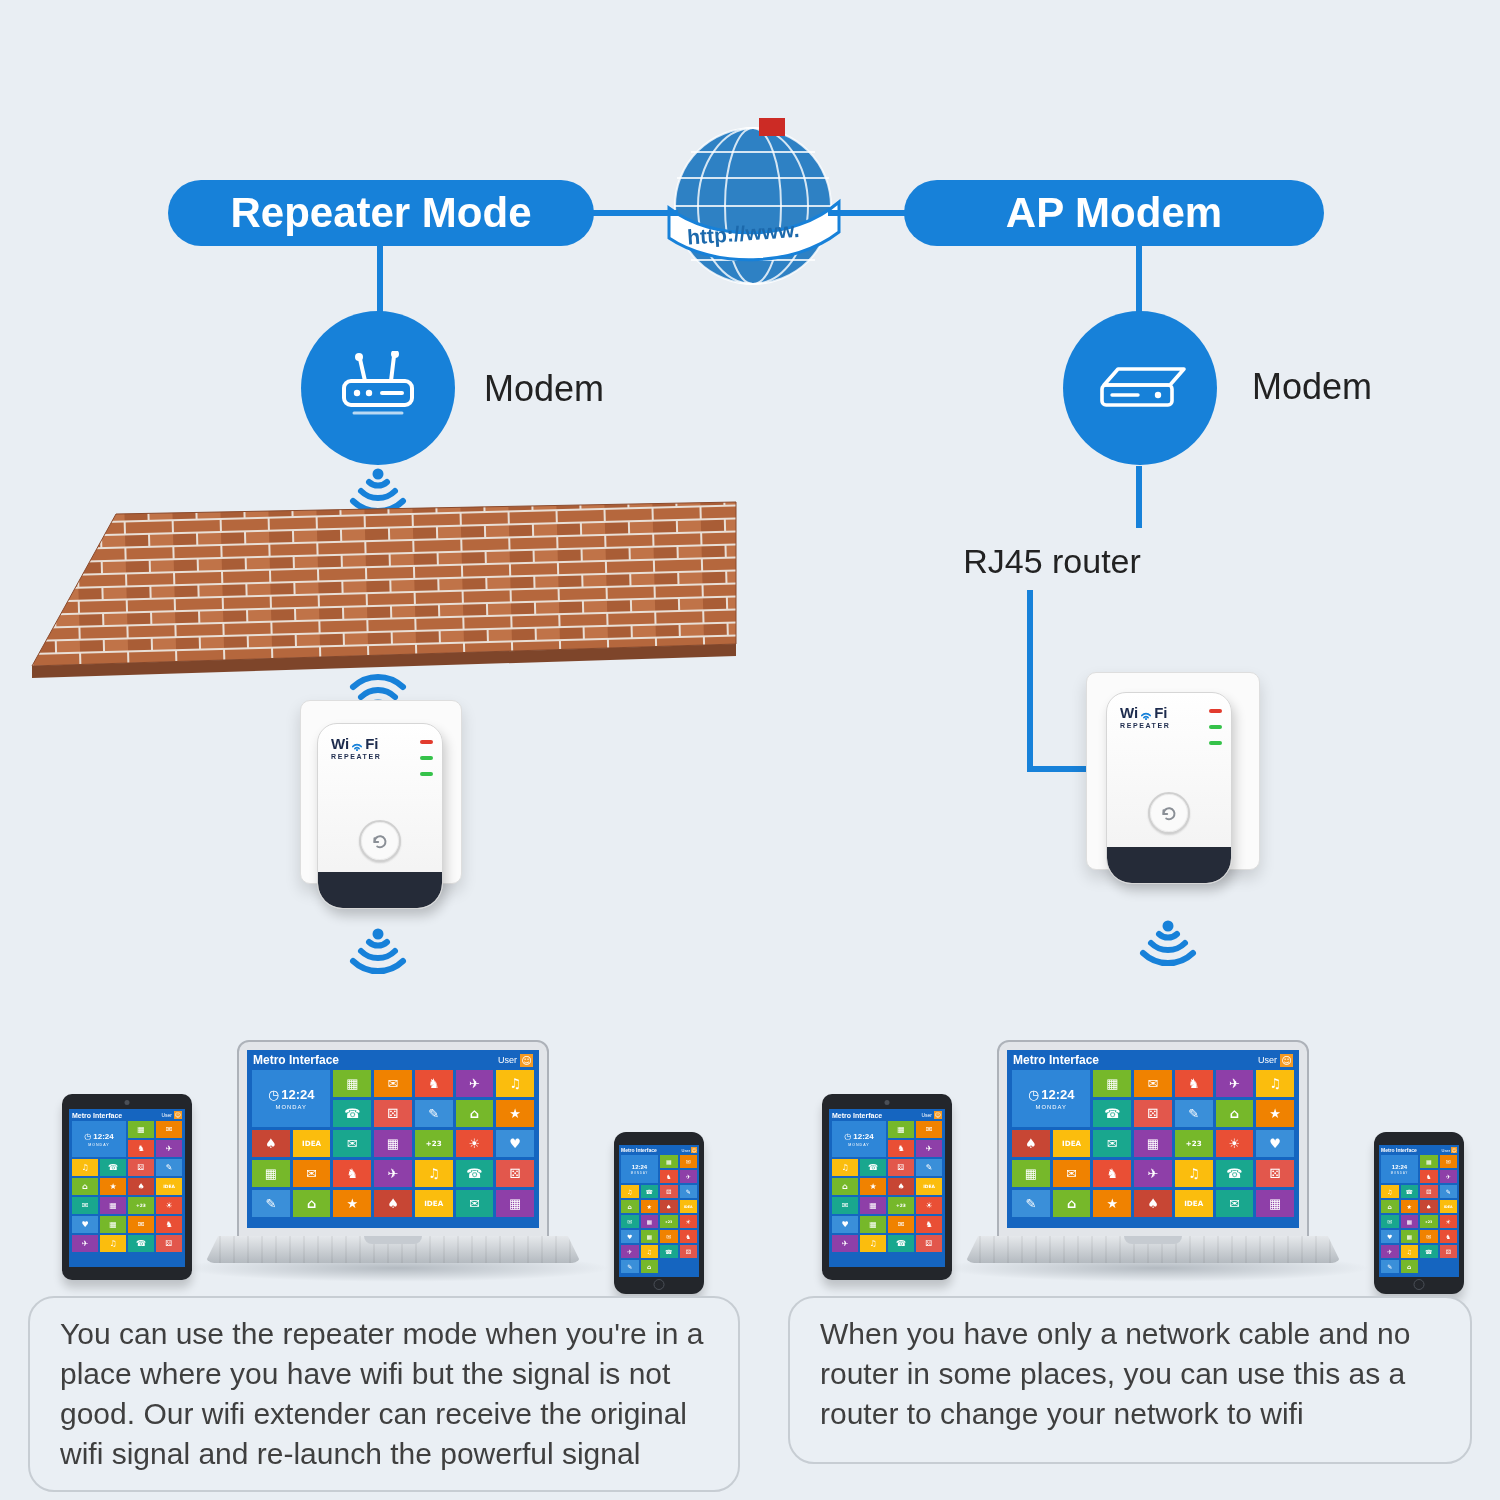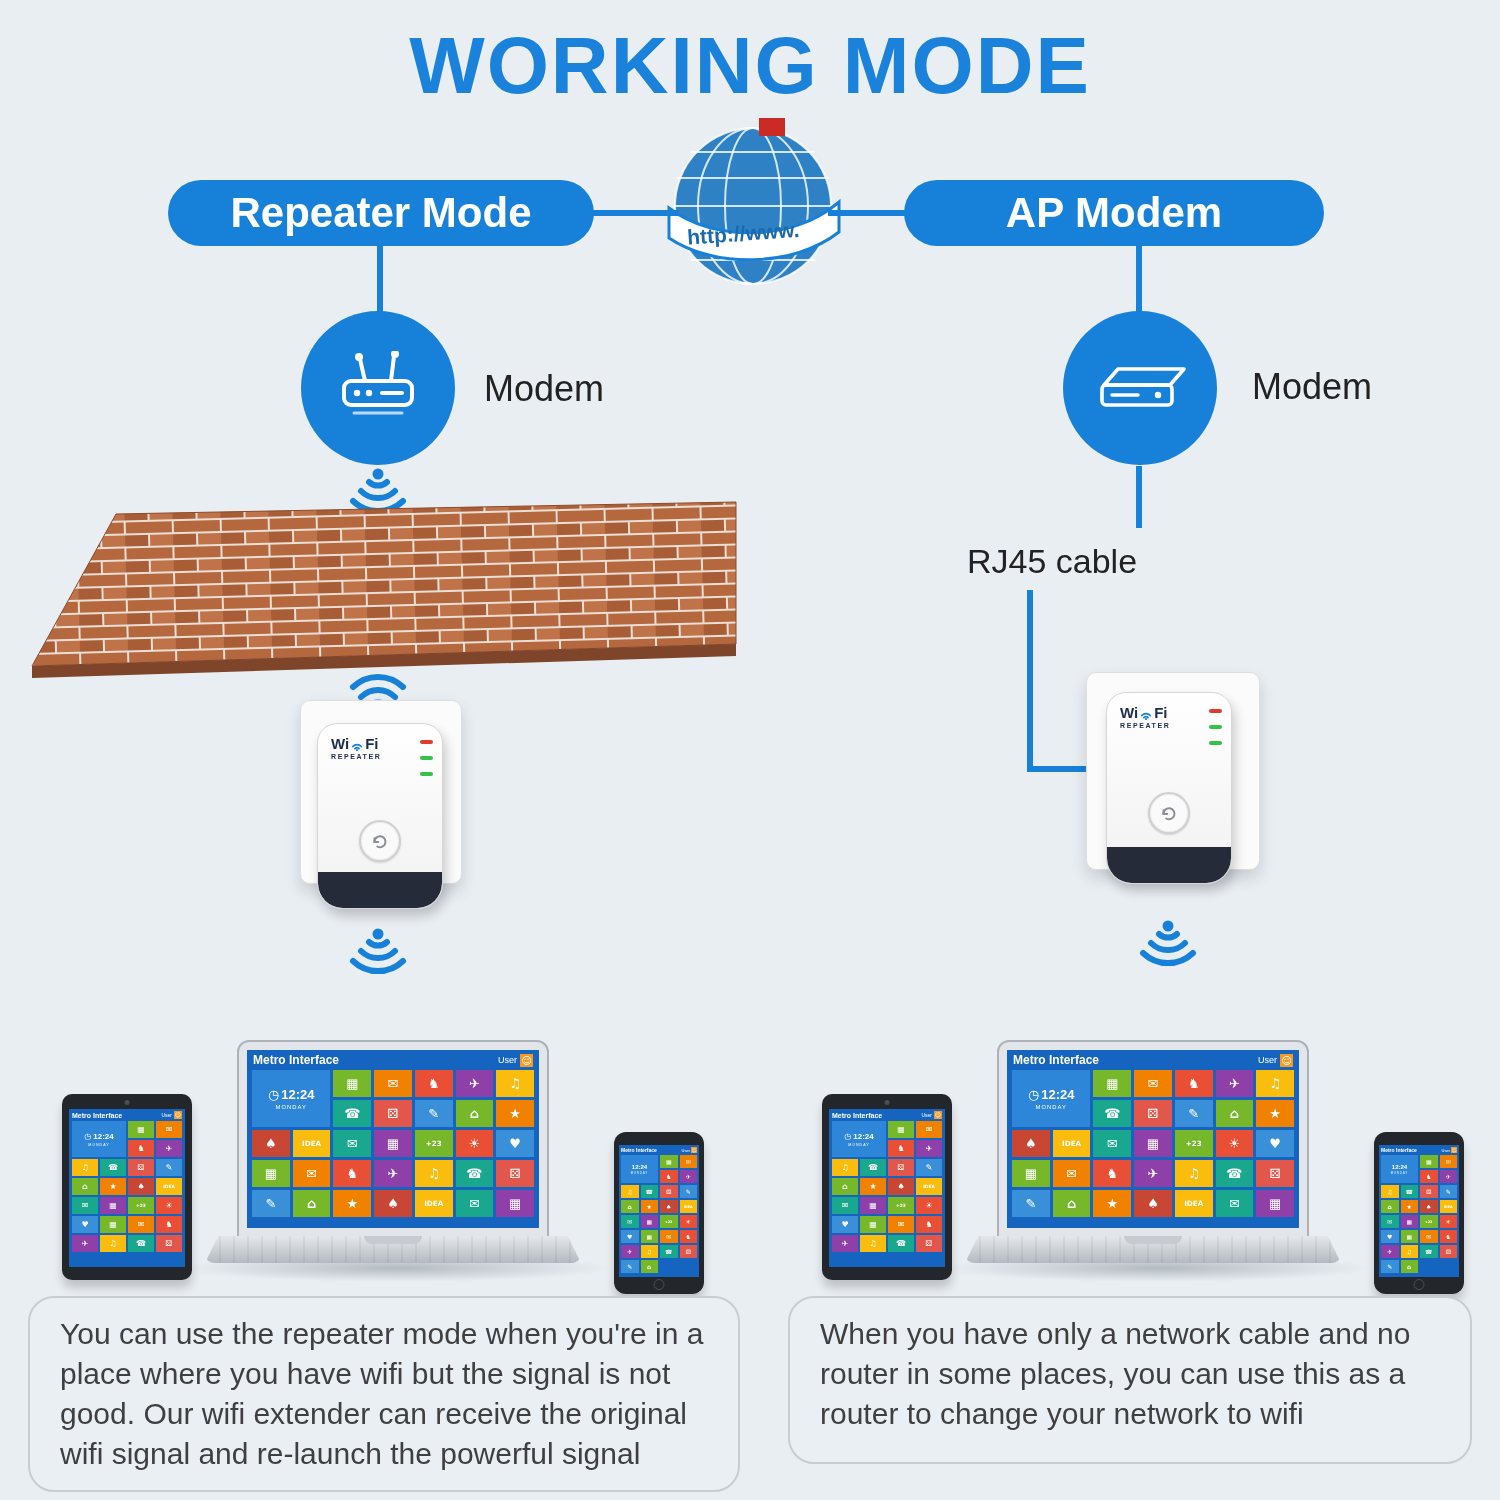--- a/index.html
+++ b/index.html
@@ -148,21 +148,20 @@
       <path d="M7 21 A36 36 0 0 1 57 21" stroke="#1781d9" stroke-width="6" fill="none" stroke-linecap="round"></path>
       <path d="M15 31 A24 24 0 0 1 49 31" stroke="#1781d9" stroke-width="6" fill="none" stroke-linecap="round"></path>
       <path d="M23 40 A13 13 0 0 1 41 40" stroke="#1781d9" stroke-width="6" fill="none" stroke-linecap="round"></path>
       <circle cx="32" cy="48" r="5.5" fill="#1781d9"></circle>
     </symbol>
   </defs>
 </svg>
 
 <div id="canvas">
 
-  <div class="title">WORKING MODE</div>
 
   <svg class="abs" style="left:663px;top:112px" width="180" height="186" viewBox="0 0 180 186">
     <circle cx="90" cy="94" r="78" fill="#2e81c4"></circle>
     <g stroke="rgba(255,255,255,.8)" stroke-width="2" fill="none">
       <ellipse cx="90" cy="94" rx="28" ry="78"></ellipse>
       <ellipse cx="90" cy="94" rx="55" ry="78"></ellipse>
       <circle cx="90" cy="94" r="78"></circle>
       <path d="M14 66 H166"></path>
         <path d="M12 94 H168"></path>
         <path d="M14 122 H166"></path>
@@ -255,21 +254,21 @@
       </svg>
     </div>
     <div class="rp-bottom"></div>
   </div>
 
   <svg class="wifi wC flip">
       <use href="#wifi-sym"></use>
     </svg>
 
   <div class="line rj-v1"></div>
-  <div class="rj-label">RJ45 cable</div>
+  <div class="rj-label">RJ45 router</div>
   <div class="line rj-v2"></div>
   <div class="line rj-h"></div>
 
   <div class="plate plate-right"></div>
   <div class="repeater rep-right">
     <div class="rp-logo">
       <span>Wi</span>
       <svg width="14" height="11" viewBox="0 0 20 15">
         <path d="M4 9 A8 8 0 0 1 16 9" stroke="#1781d9" stroke-width="2.4" fill="none" stroke-linecap="round"></path>
         <path d="M7 12 A4.5 4.5 0 0 1 13 12" stroke="#1781d9" stroke-width="2.4" fill="none" stroke-linecap="round"></path>

